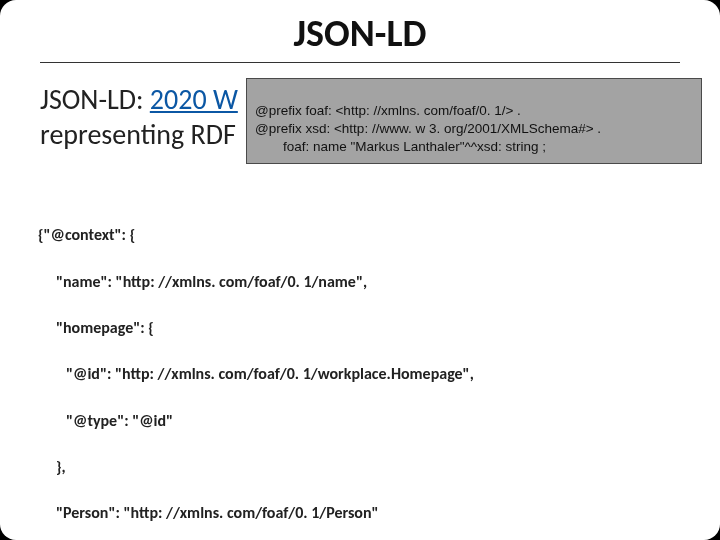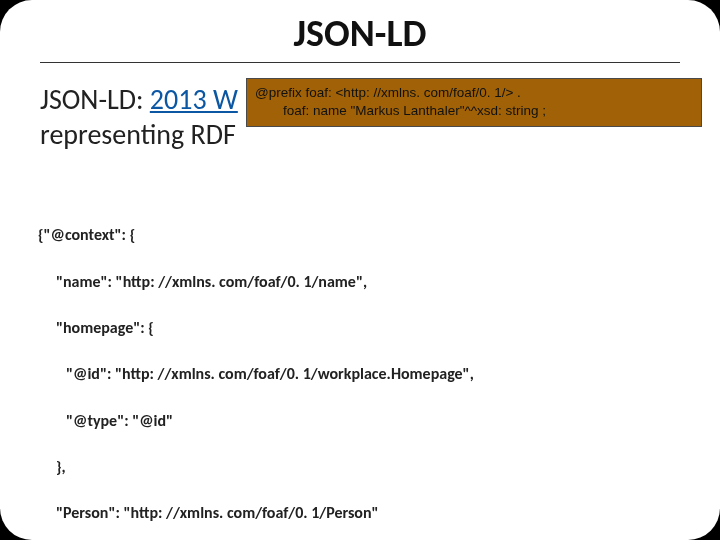--- a/index.html
+++ b/index.html
@@ -9,21 +9,21 @@
     height: 540px;
     background: #000;
     font-family: "Calibri", "Segoe UI", Arial, sans-serif;
     overflow: hidden;
   }
   .slide {
     position: relative;
     width: 720px;
     height: 540px;
     background: #fff;
-    border-radius: 32px;
+    border-radius: 16px;
     box-sizing: border-box;
   }
   .title-wrap {
     position: absolute;
     top: 10px;
     left: 40px;
     right: 40px;
     border-bottom: 1.5px solid #333;
     text-align: center;
     padding-bottom: 6px;
@@ -44,23 +44,23 @@
   }
   .link {
     color: #0b57a4;
     text-decoration: underline;
   }
   .overlay-box {
     position: absolute;
     top: 78px;
     left: 246px;
     width: 456px;
-    background: #a16207;
+    background: #a3a3a3;
     border: 1px solid #4a4a4a;
-    padding: 5px 8px 6px 8px;
+    padding: 23px 8px 6px 8px;
     font-family: Arial, sans-serif;
     font-size: 13.5px;
     line-height: 1.35;
     color: #111;
     box-sizing: border-box;
   }
   .overlay-box .indent {
     padding-left: 28px;
   }
   .code-block {
@@ -81,26 +81,27 @@
 </head>
 <body>
 
 <div class="slide">
 
   <div class="title-wrap">
     <span class="title">JSON-LD</span>
   </div>
 
   <div class="body-text">
-    <span>JSON-LD: </span><span class="link">2013 W</span><br>
+    <span>JSON-LD: </span><span class="link">2020 W</span><br>
     <span>representing RDF</span>
   </div>
 
   <div class="overlay-box">
     <div>@prefix foaf: &lt;http: //xmlns. com/foaf/0. 1/&gt; .</div>
+    <div>@prefix xsd: &lt;http: //www. w 3. org/2001/XMLSchema#&gt; .</div>
     <div class="indent">foaf: name "Markus Lanthaler"^^xsd: string ;</div>
   </div>
 
   <div class="code-block">
 <div>{"@context": {</div>
 <div class="i1">"name": "http: //xmlns. com/foaf/0. 1/name",</div>
 <div class="i1">"homepage": {</div>
 <div class="i2">"@id": "http: //xmlns. com/foaf/0. 1/workplace.Homepage",</div>
 <div class="i2">"@type": "@id"</div>
 <div class="i1">},</div>

